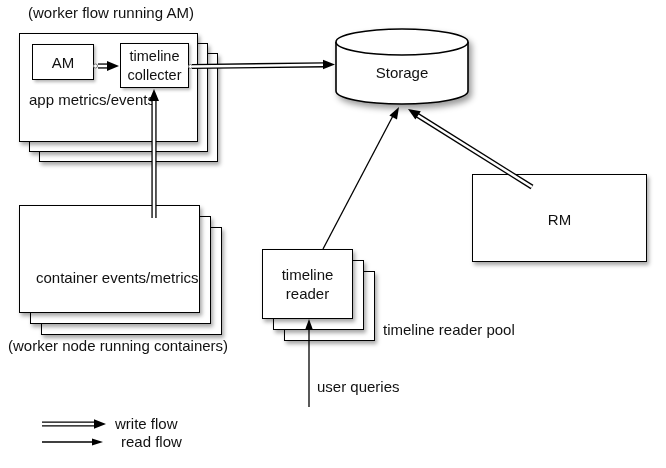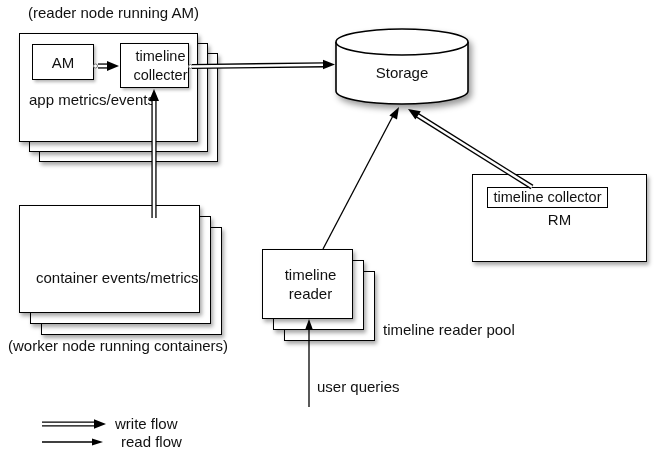--- a/index.html
+++ b/index.html
@@ -11,36 +11,36 @@
   .layer{
     position:absolute;background:#ffffff;border:1.5px solid #000000;box-sizing:border-box;
     box-shadow:2px 3px 4px rgba(0,0,0,0.35);
   }
   .box{
     position:absolute;background:#ffffff;border:1.5px solid #000000;box-sizing:border-box;
     box-shadow:1.5px 2px 3px rgba(0,0,0,0.3);
     display:flex;align-items:center;justify-content:center;text-align:center;
     font-size:15px;line-height:19px;
   }
-  .pre{white-space:pre-line;padding-left:6px;}
+  .pre{white-space:pre-line;}
   .center-text{display:flex;align-items:center;justify-content:center;text-align:center;}
   .overlay{position:absolute;left:0;top:0;pointer-events:none;}
   .cyl{position:absolute;overflow:visible;}
   .dbl-outer{stroke:#000000;stroke-width:5.2;fill:none;}
   .dbl-inner{stroke:#ffffff;stroke-width:2.6;fill:none;}
   .thin{stroke:#000000;stroke-width:1.3;fill:none;}
   .head{fill:#000000;stroke:none;}
   .dot{fill:#ffffff;stroke:#777777;stroke-width:1;}
 </style>
 </head>
 <body>
 
 <div class="canvas">
 
-  <div class="lbl" style="left:28px;top:4px">(reader node running AM)</div>
+  <div class="lbl" style="left:28px;top:4px">(worker flow running AM)</div>
 
   <div class="layer" style="left:39px;top:53px;width:179px;height:109px"></div>
   <div class="layer" style="left:29px;top:43px;width:179px;height:109px"></div>
   <div class="layer" style="left:19px;top:33px;width:179px;height:109px"></div>
 
   <div class="box" style="left:32px;top:44px;width:62px;height:36px">
     <span>AM</span>
   </div>
   <div class="box pre" style="left:120px;top:43px;width:69px;height:45px;font-size:14.5px">
     <span class="pre">timeline
@@ -58,23 +58,20 @@
   <div class="layer" style="left:284px;top:271px;width:91px;height:70px"></div>
   <div class="layer" style="left:273px;top:260px;width:91px;height:70px"></div>
   <div class="layer center-text" style="left:262px;top:249px;width:91px;height:70px;font-size:15px;line-height:19px">
     <span class="pre">timeline
 reader</span>
   </div>
   <div class="lbl" style="left:383px;top:321px">timeline reader pool</div>
   <div class="lbl" style="left:317px;top:378px">user queries</div>
 
   <div class="layer" style="left:472px;top:174px;width:175px;height:88px"></div>
-  <div class="box" style="left:487px;top:187px;width:121px;height:21px;font-size:14.5px;box-shadow:none">
-    <span>timeline collector</span>
-  </div>
   <div class="lbl" style="left:472px;top:211px;width:175px;text-align:center">RM</div>
 
   <svg class="cyl" style="left:320px;top:18px" width="165" height="110" viewBox="0 0 165 110">
     <g style="filter:drop-shadow(3px 4px 3px rgba(0,0,0,0.4))">
       <path d="M16 24 L16 73 A66 13 0 0 0 148 73 L148 24" fill="#ffffff" stroke="#000000" stroke-width="1.6"></path>
       <ellipse cx="82" cy="24" rx="66" ry="13" fill="#ffffff" stroke="#000000" stroke-width="1.6"></ellipse>
     </g>
   </svg>
   <div class="lbl" style="left:336px;top:64px;width:132px;text-align:center">Storage</div>
 

